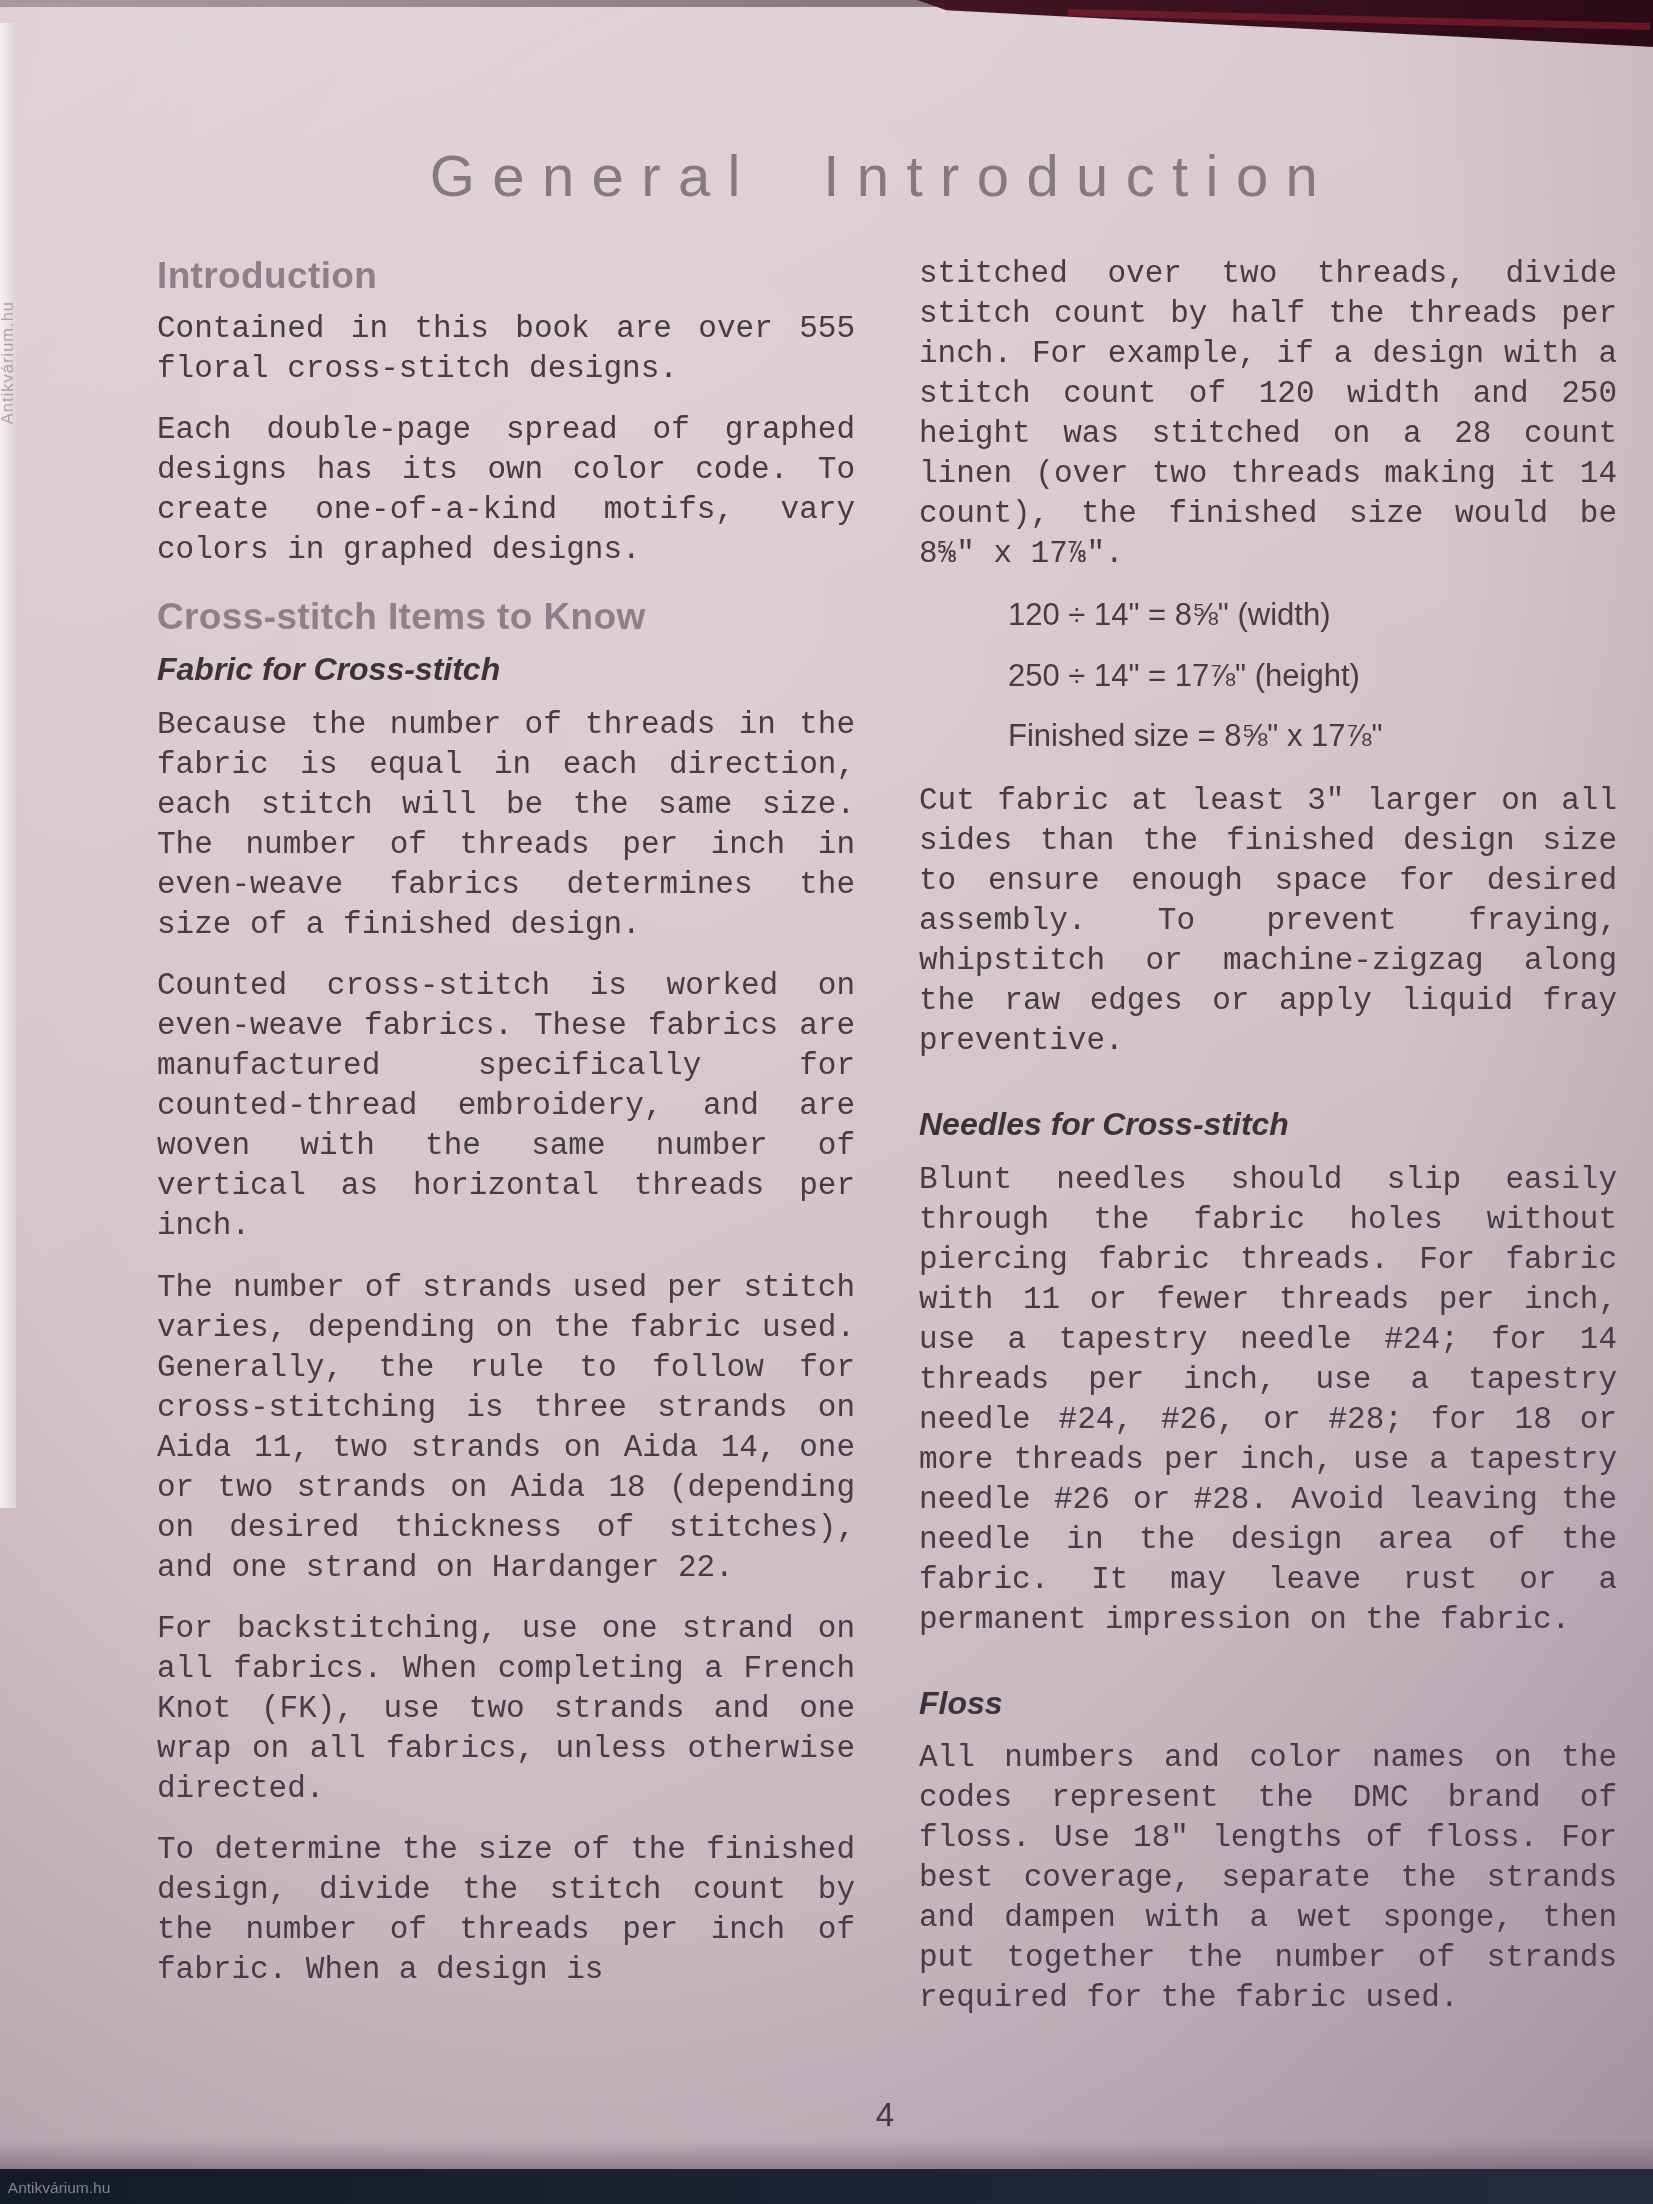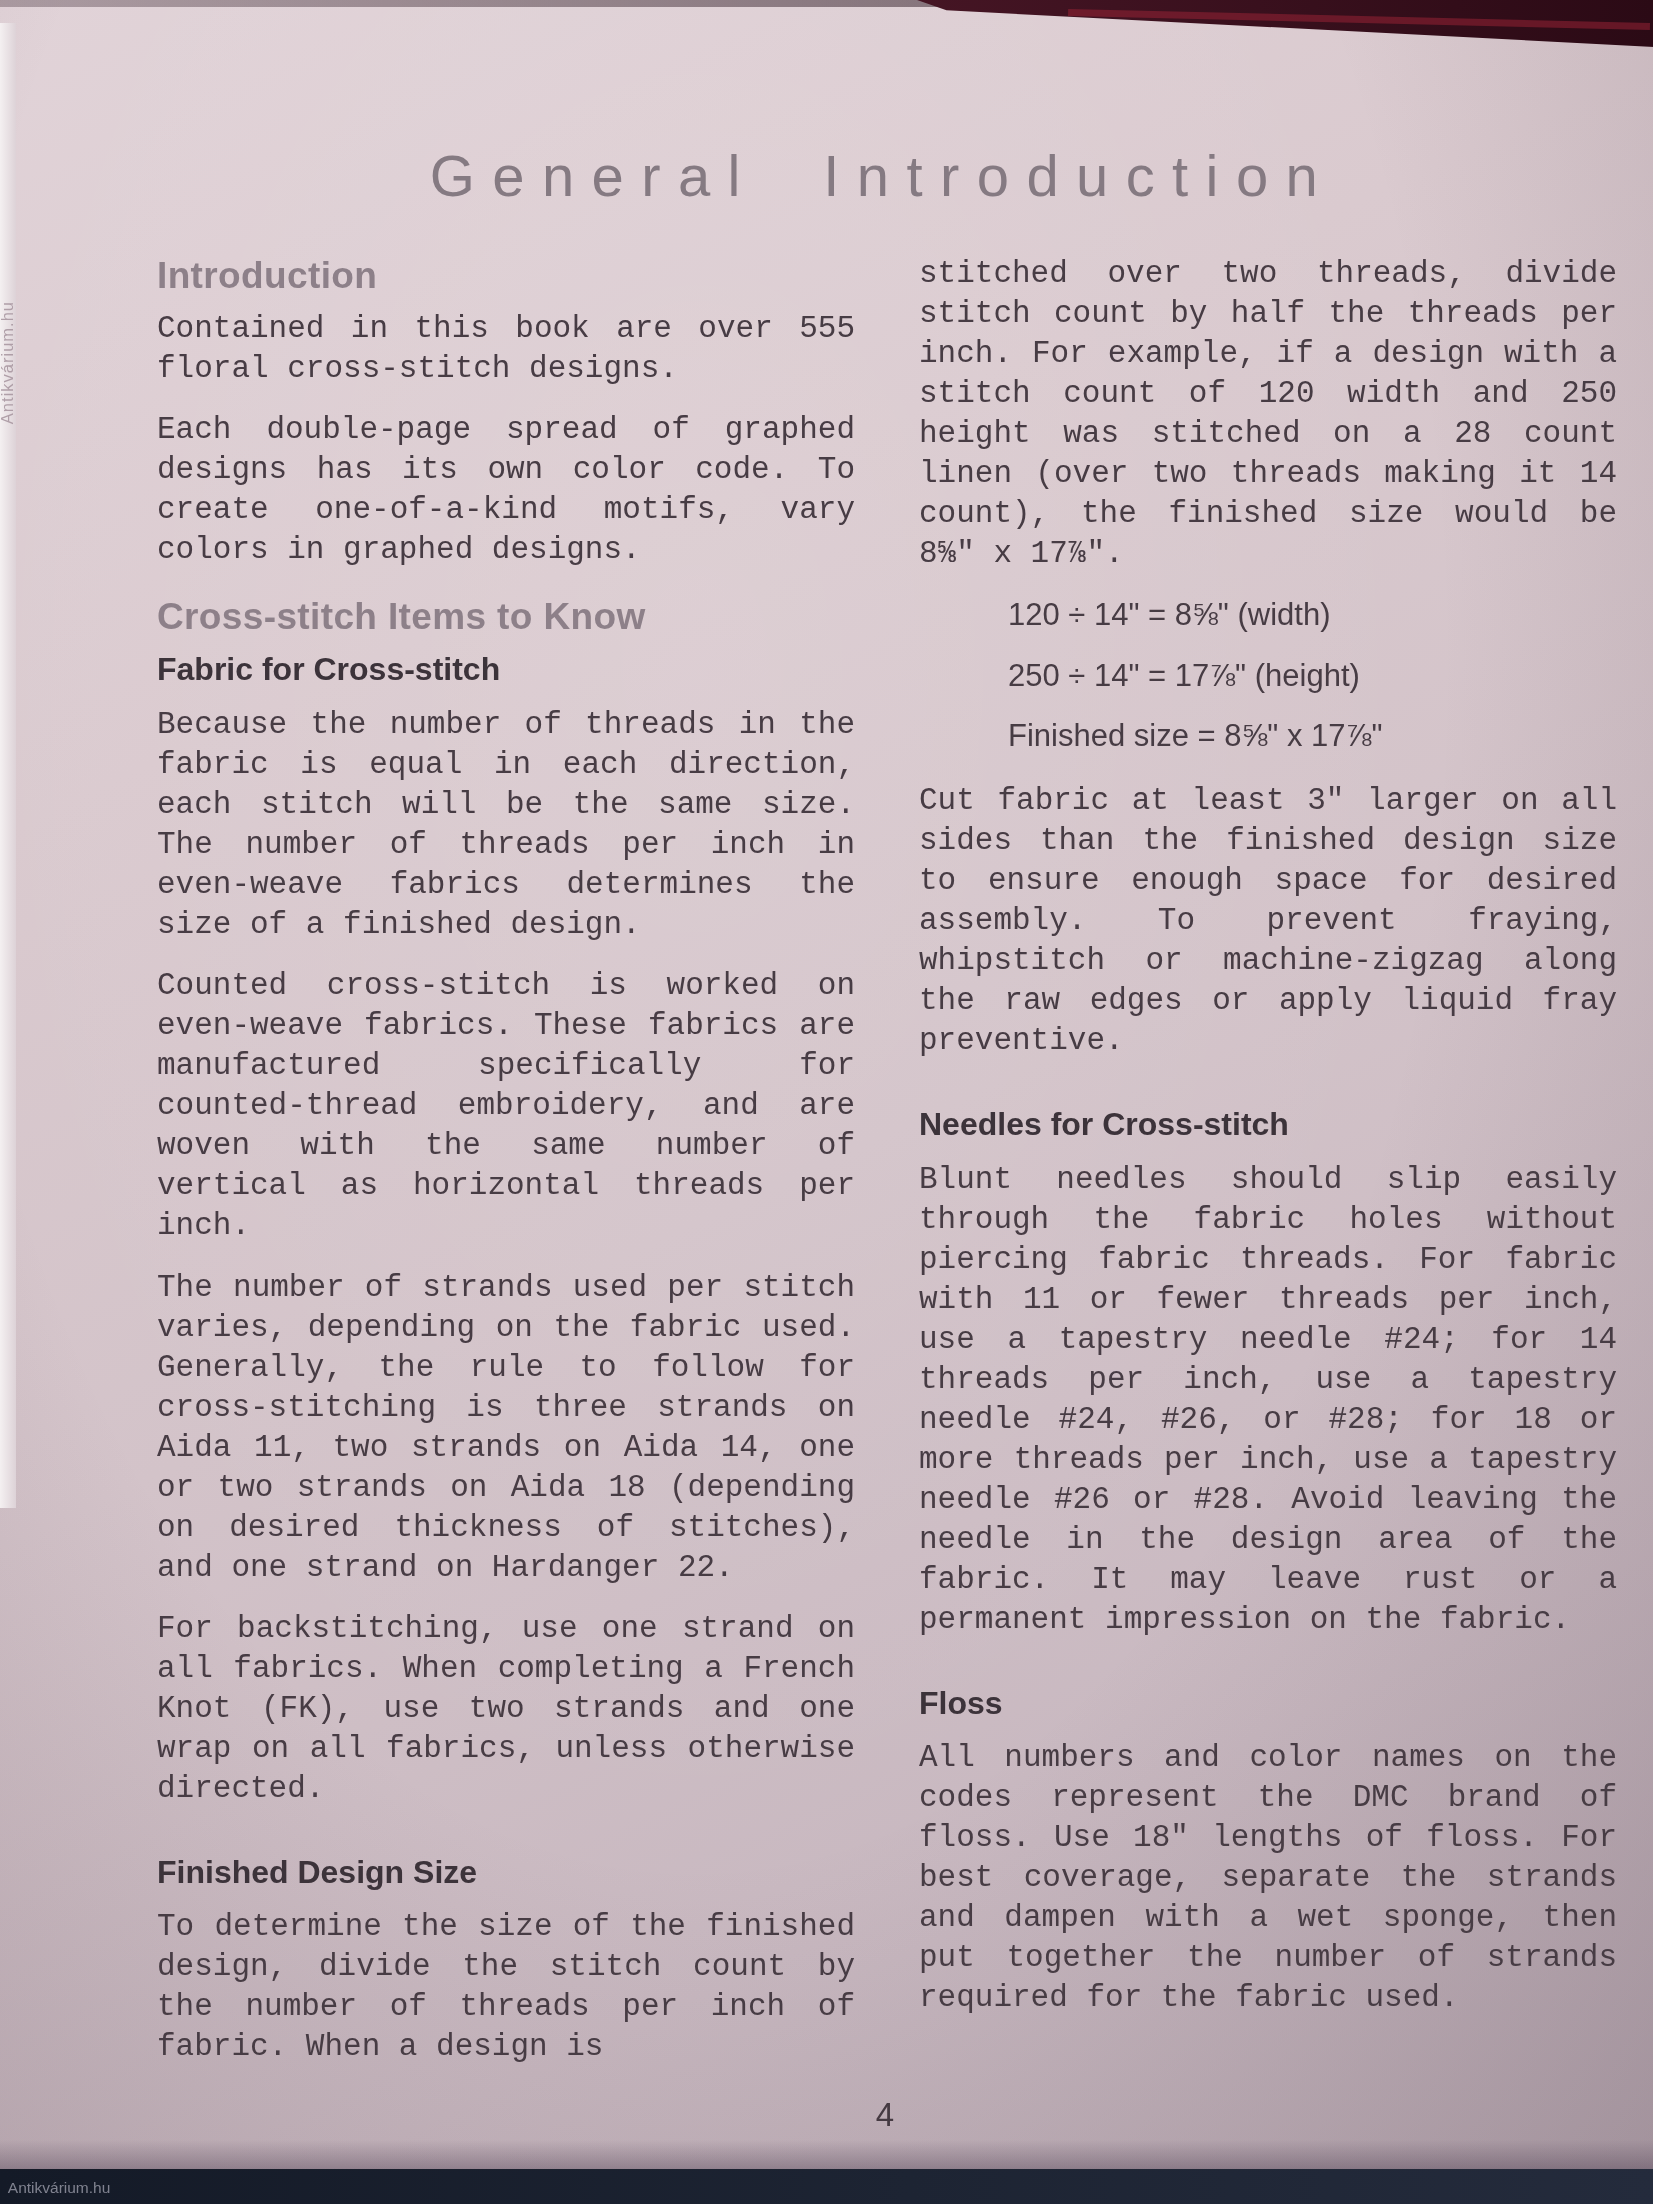--- a/index.html
+++ b/index.html
@@ -145,20 +145,21 @@
   }
   h2.gray-heading.spaced {
     margin-top: 25px;
   }
   h3.dark-heading {
     font-size: 32px;
     line-height: 40px;
     color: #3c333a;
     font-weight: 700;
     margin: 43px 0 15.5px 0;
+    font-style: italic;
   }
   h3.dark-heading.tight {
     margin-top: 0;
   }
   .formulas {
     margin: 7.8px 0 25px 89px;
   }
   .formulas .formula-line {
     margin-bottom: 20.4px;
     font-size: 31px;
@@ -196,21 +197,20 @@
       <p>Each double-page spread of graphed designs has its own color code. To create one-of-a-kind motifs, vary colors in graphed designs.</p>
 
       <h2 class="gray-heading spaced">Cross-stitch Items to Know</h2>
       <h3 class="dark-heading tight">Fabric for Cross-stitch</h3>
       <p>Because the number of threads in the fabric is equal in each direction, each stitch will be the same size. The number of threads per inch in even-weave fabrics determines the size of a finished design.</p>
       <p>Counted cross-stitch is worked on even-weave fabrics. These fabrics are manufactured specifically for counted-thread embroidery, and are woven with the same number of vertical as horizontal threads per inch.</p>
 
       <p>The number of strands used per stitch varies, depending on the fabric used. Generally, the rule to follow for cross-stitching is three strands on Aida 11, two strands on Aida 14, one or two strands on Aida 18 (depending on desired thickness of stitches), and one strand on Hardanger 22.</p>
       <p>For backstitching, use one strand on all fabrics. When completing a French Knot (FK), use two strands and one wrap on all fabrics, unless otherwise directed.</p>
 
-      <h3 class="dark-heading">Finished Design Size</h3>
       <p>To determine the size of the finished design, divide the stitch count by the number of threads per inch of fabric. When a design is</p>
     </div>
 
     <div class="col">
       <p>stitched over two threads, divide stitch count by half the threads per inch. For example, if a design with a stitch count of 120 width and 250 height was stitched on a 28 count linen (over two threads making it 14 count), the finished size would be 8⅝" x 17⅞".</p>
 
       <div class="formulas">
         <div class="formula-line">120 ÷ 14" = 8⅝" (width)</div>
         <div class="formula-line">250 ÷ 14" = 17⅞" (height)</div>
         <div class="formula-line">Finished size = 8⅝" x 17⅞"</div>

